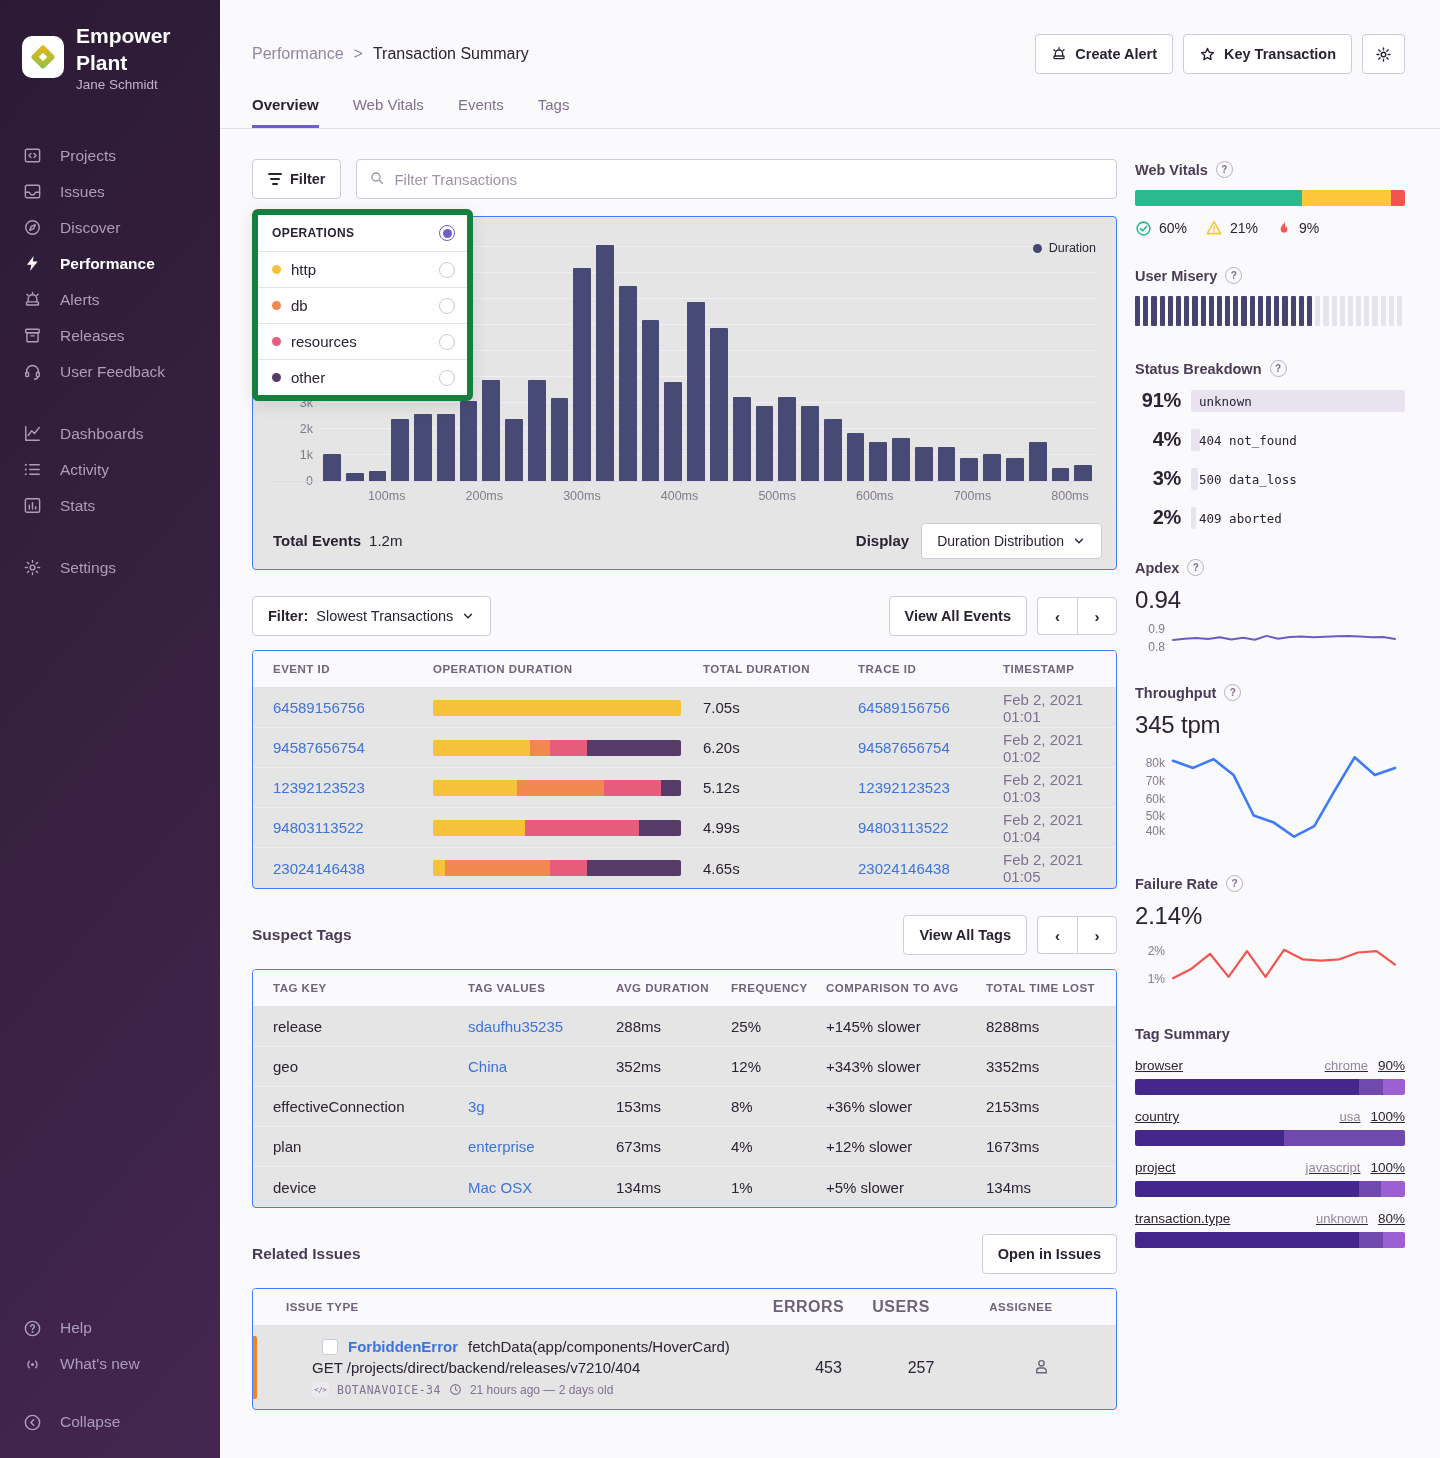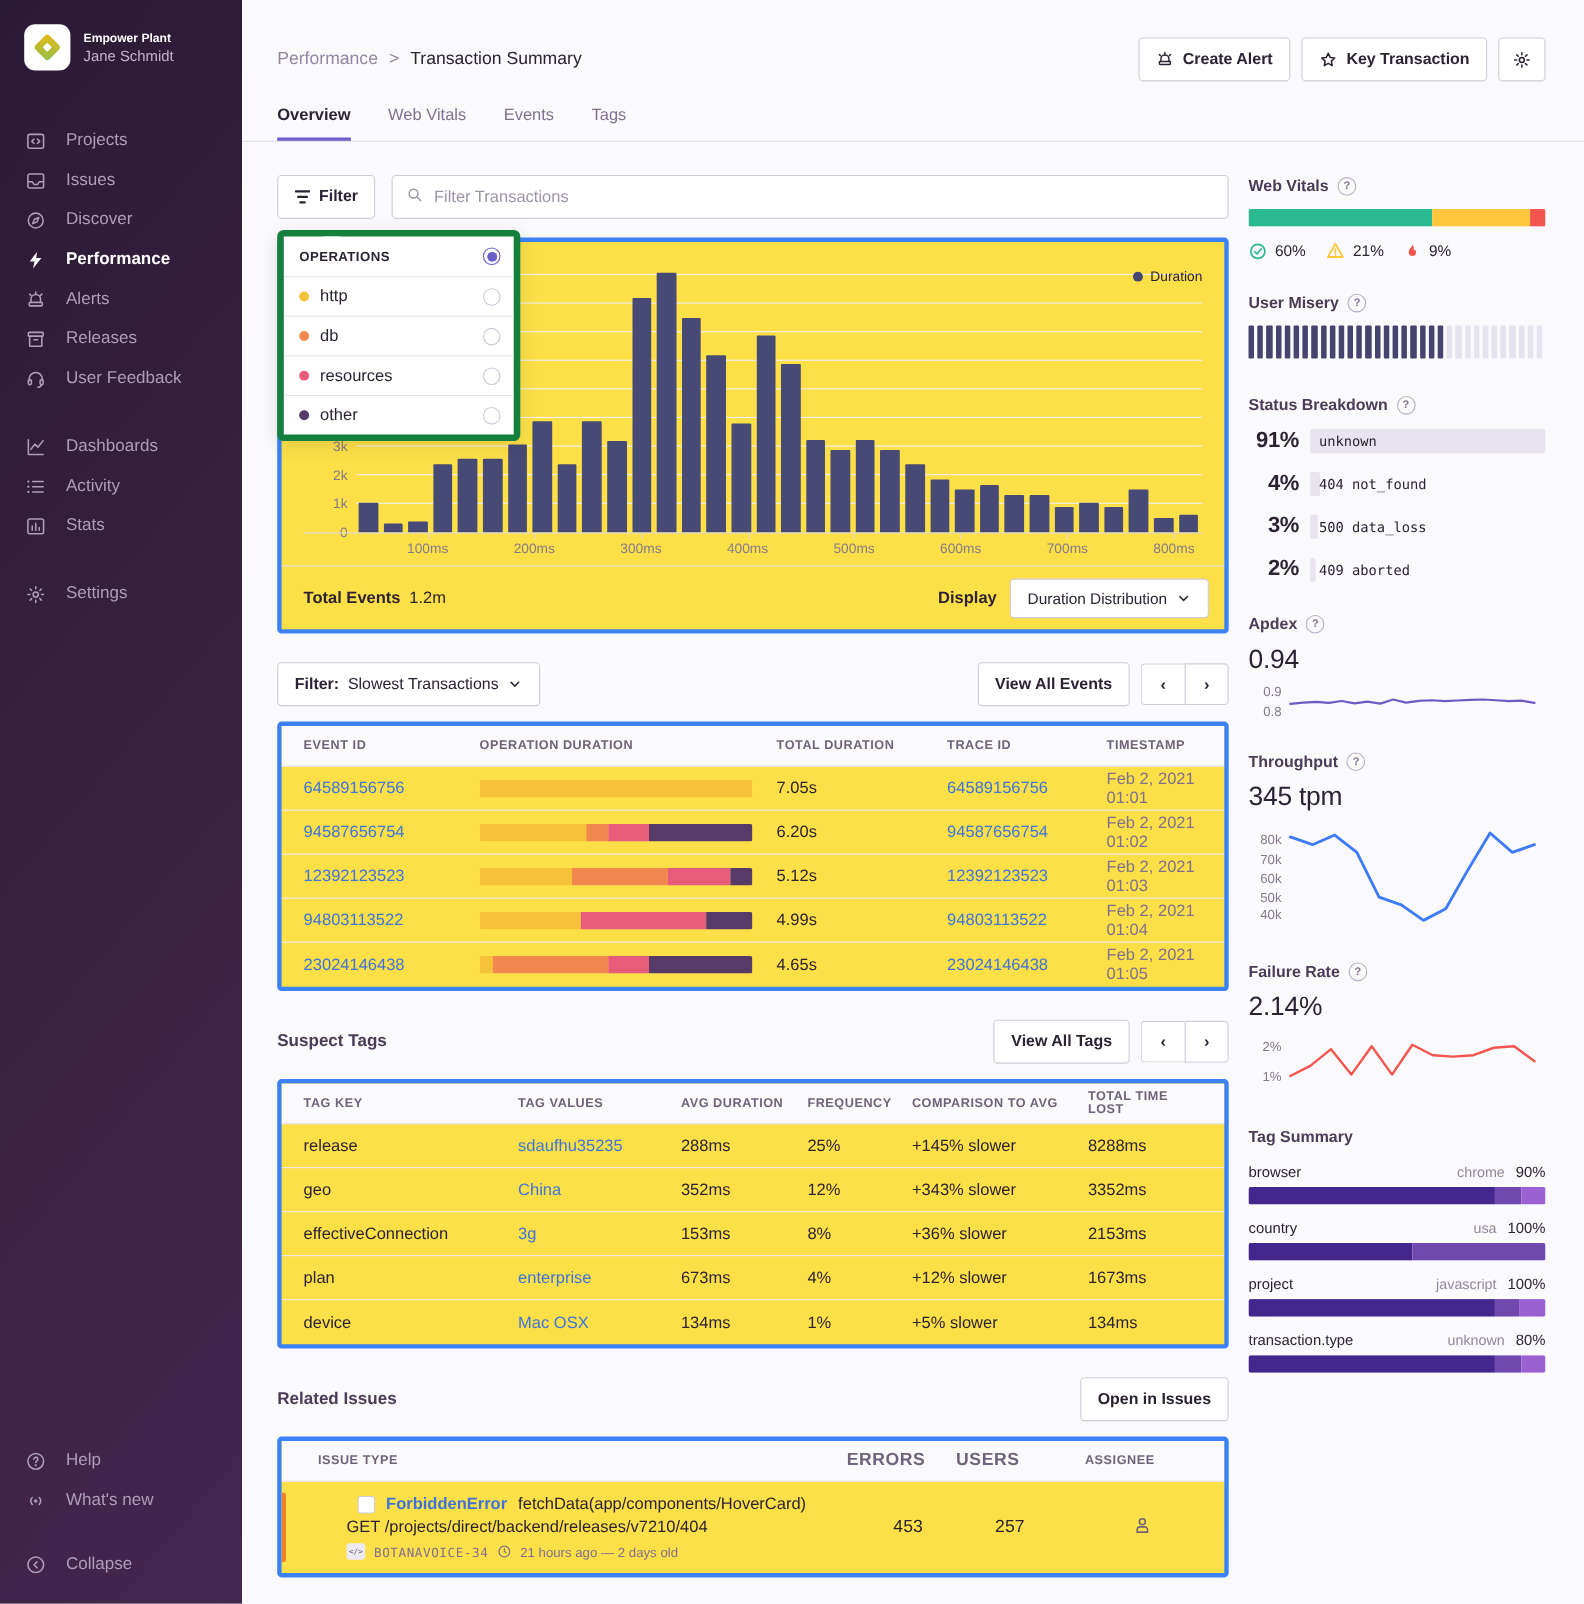--- a/index.html
+++ b/index.html
@@ -6,21 +6,21 @@
   html,body { width:1440px; height:1458px; overflow:hidden; }
   body { font-family:"Liberation Sans", sans-serif; background:#FAF9FB; color:#2B2233; font-size:15px; }
   .app { display:flex; width:1440px; height:1458px; }
 
   
   .sidebar { width:220px; flex:0 0 220px; height:100%; background:linear-gradient(130deg,#2B1A35 0%,#36203F 45%,#452650 100%); color:#B3A4C0; display:flex; flex-direction:column; padding:22px 0 18px 22px; }
   .org { display:flex; gap:12px; align-items:center; margin-bottom:46px; }
   .org-logo { width:42px; height:42px; background:#fff; border-radius:10px; position:relative; flex:0 0 42px; }
   .org-logo .diamond { position:absolute; left:12px; top:12px; width:18px; height:18px; transform:rotate(45deg); background:linear-gradient(135deg,#E7B814, #92BF4B); border-radius:3px; }
   .org-logo .diamond:after { content:""; position:absolute; left:6px; top:6px; width:6px; height:6px; background:#fff; border-radius:1px; }
-  .org-name { color:#fff; font-weight:bold; font-size:11px; line-height:1.3; }
+  .org-name { color:#fff; font-weight:bold; font-size:21px; line-height:1.3; }
   .org-user { color:#C2B2CE; font-size:13.5px; }
   .nav { display:flex; flex-direction:column; }
   .nav-item { display:flex; align-items:center; gap:18px; padding:8px 0; font-size:15.5px; color:#AC9DBB; cursor:pointer; }
   .nav-item .nav-ic { width:20px; height:20px; display:flex; align-items:center; justify-content:center; color:#A violet; }
   .nav-item.active { color:#fff; font-weight:bold; }
   .nav-item.gap { margin-top:26px; }
   .nav-footer { margin-top:auto; }
   .nav-footer .nav-item.gap { margin-top:22px; }
 
   
@@ -58,21 +58,21 @@
   .dd-head-label { font-size:12px; font-weight:bold; letter-spacing:.4px; color:#2B2233; }
   .dd-row { display:flex; align-items:center; gap:10px; padding:9px 12px 9px 14px; border-bottom:1px solid #E7E1EC; font-size:15px; color:#2B2233; cursor:pointer; }
   .dd-row:last-child { border-bottom:none; }
   .dd-dot { width:9px; height:9px; border-radius:50%; flex:0 0 9px; }
   .dd-row .dd-label { flex:1; }
   .radio { width:16px; height:16px; border-radius:50%; border:1.5px solid #CEC4D6; background:#fff; }
   .radio.on { border-color:#6C5FC7; position:relative; }
   .radio.on:after { content:""; position:absolute; inset:2.5px; border-radius:50%; background:#6C5FC7; }
 
   
-  .card { background:#fde047; border:4px solid #3b82f6; border-radius:4px; }
+  .card { background:#e5e5e5; border:1px solid #3b82f6; border-radius:4px; }
   .chart-card { margin-top:17px; position:relative; }
   .chart-legend { position:absolute; top:24px; right:20px; display:flex; align-items:center; gap:7px; font-size:12.5px; color:#2B2233; z-index:2; }
   .legend-dot { width:9px; height:9px; border-radius:50%; background:#444674; }
   .plot-wrap { padding:20px 20px 0 20px; }
   .plot { position:relative; height:244px; }
   .gridline { position:absolute; left:48px; right:0; height:1px; background:#F2EEF5; }
   .ylab { position:absolute; width:40px; text-align:right; font-size:12.5px; color:#847A8C; left:0; }
   .bars { position:absolute; left:50px; right:4px; top:0; bottom:0; display:flex; align-items:flex-end; gap:5px; }
   .hbar { flex:1; background:#474A75; border-radius:1px 1px 0 0; }
   .axis { position:relative; height:30px; margin-left:0; border-top:1px solid #DFD9E4; }
@@ -142,21 +142,21 @@
   .status-row { display:flex; align-items:center; gap:10px; margin-bottom:16px; }
   .status-pct { width:46px; text-align:right; font-size:20px; font-weight:bold; color:#2B2233; letter-spacing:-.3px; flex:0 0 46px; }
   .status-bar-wrap { flex:1; position:relative; height:22px; }
   .status-bar { position:absolute; left:0; top:0; bottom:0; background:#E9E3F0; border-radius:2px; }
   .status-txt { position:absolute; left:8px; top:50%; transform:translateY(-50%); font-family:"DejaVu Sans Mono",monospace; font-size:12.5px; color:#2B2233; white-space:nowrap; }
   .big-val { font-size:24px; color:#2B2233; letter-spacing:-.2px; margin:-2px 0 10px; }
   .sparkwrap { display:flex; }
   .spark-ylabs { width:36px; position:relative; flex:0 0 36px; }
   .spark-ylabs span { position:absolute; right:6px; font-size:12px; color:#847A8C; }
   .tag-sum-row { margin-bottom:14px; }
-  .tag-sum-top { display:flex; align-items:flex-end; margin-bottom:6px; }
+  .tag-sum-top { display:flex; align-items:flex-end; margin-bottom:6px;text-decoration:underline; }
   .tag-key { font-size:13.5px; color:#2B2233; flex:1; }
   .tag-val { font-size:13px; color:#9386A0; margin-right:10px; }
   .tag-pct { font-size:13.5px; color:#2B2233; }
   .tag-bar { height:16px; border-radius:2px; overflow:hidden; display:flex; }
   .tag-bar i { display:block; height:100%; }
 </style>
 </head>
 <body>
 
 <div class="app">

